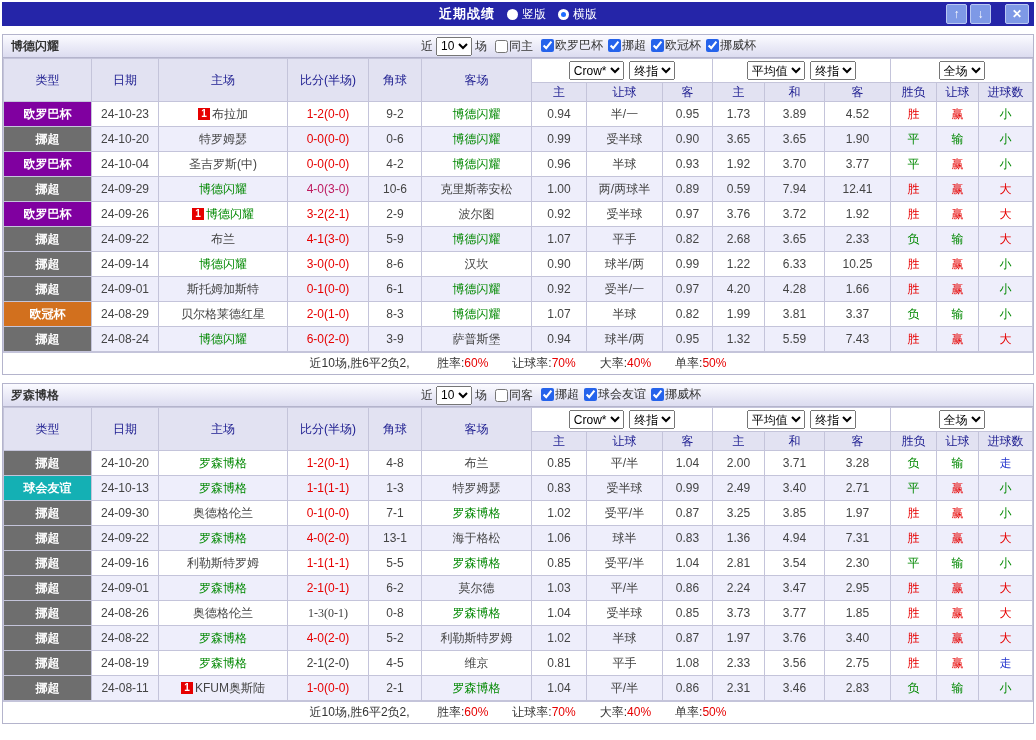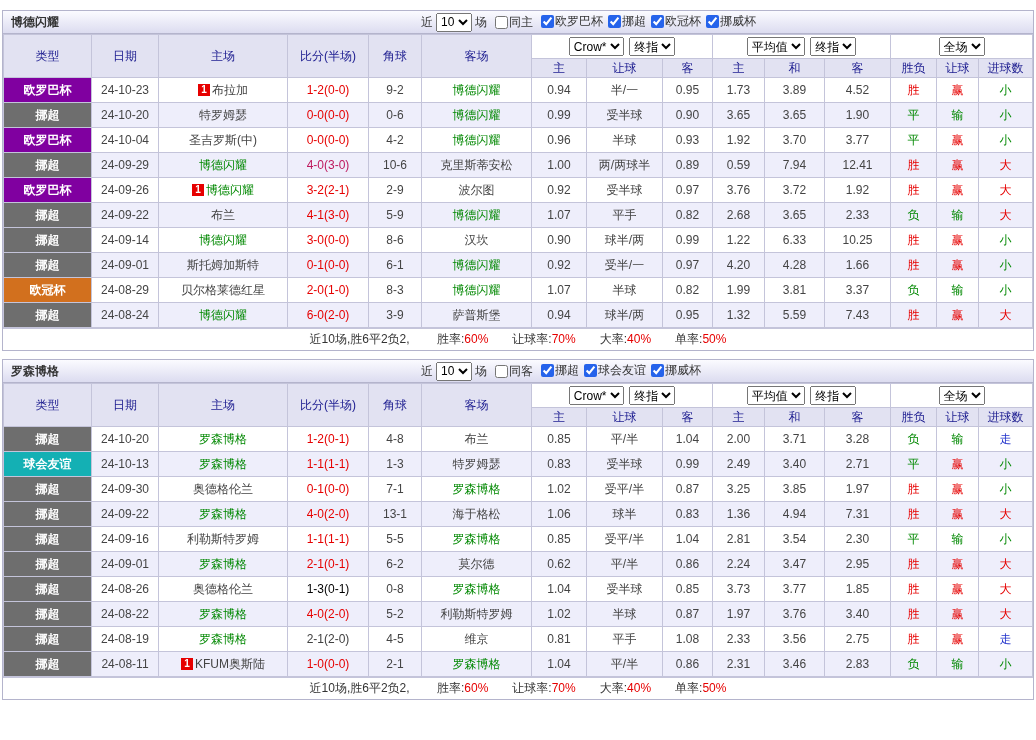--- a/index.html
+++ b/index.html
@@ -71,20 +71,36 @@
     border-top:1px solid #c4c4da; color:#333;
   }
   .table-footer .stat-label { margin-left:24px; }
   .table-footer .stat-value { color:#e60000; }
 </style>
 </head>
 <body>
 
 <div class="app">
 
+  <div class="title-bar">
+    <span class="title-text">近期战绩</span>
+    <span class="radio-item">
+      <span class="radio-dot"></span>
+      <span>竖版</span>
+    </span>
+    <span class="radio-item">
+      <span class="radio-dot selected"></span>
+      <span>横版</span>
+    </span>
+    <span class="win-buttons">
+      <button class="win-btn">↑</button>
+      <button class="win-btn">↓</button>
+      <button class="win-btn close">✕</button>
+    </span>
+  </div>
 
   <div id="sections-mount">
       <section class="panel">
     <div class="section-header">
       <span class="team-name">博德闪耀</span>
       <span class="filters">
         <span>近</span>
         <select><option>10</option></select>
         <span>场</span>
         <label class="cb">
@@ -496,35 +512,35 @@
     <td style="color: rgb(0, 136, 0);">输</td>
     <td style="color: rgb(0, 136, 0);">小</td>
   </tr>
             <tr>
     <td class="league" style="background: rgb(110, 110, 110);">挪超</td>
     <td>24-09-01</td>
     <td class="team"><span style="color: rgb(0, 136, 0);">罗森博格</span></td>
     <td class="score" style="color: rgb(230, 0, 0);">2-1(0-1)</td>
     <td>6-2</td>
     <td class="team"><span>莫尔德</span></td>
-    <td>0.62</td>
+    <td>1.03</td>
     <td>平/半</td>
     <td>0.86</td>
     <td>2.24</td>
     <td>3.47</td>
     <td>2.95</td>
     <td style="color: rgb(230, 0, 0);">胜</td>
     <td style="color: rgb(230, 0, 0);">赢</td>
     <td style="color: rgb(230, 0, 0);">大</td>
   </tr>
             <tr>
     <td class="league" style="background: rgb(110, 110, 110);">挪超</td>
     <td>24-08-26</td>
     <td class="team"><span>奥德格伦兰</span></td>
-    <td class="score" style="color: #000000;">1-3(0-1)</td>
+    <td class="score" style="color: #404040; font-family: Liberation Serif, serif;">1-3(0-1)</td>
     <td>0-8</td>
     <td class="team"><span style="color: rgb(0, 136, 0);">罗森博格</span></td>
     <td>1.04</td>
     <td>受半球</td>
     <td>0.85</td>
     <td>3.73</td>
     <td>3.77</td>
     <td>1.85</td>
     <td style="color: rgb(230, 0, 0);">胜</td>
     <td style="color: rgb(230, 0, 0);">赢</td>

